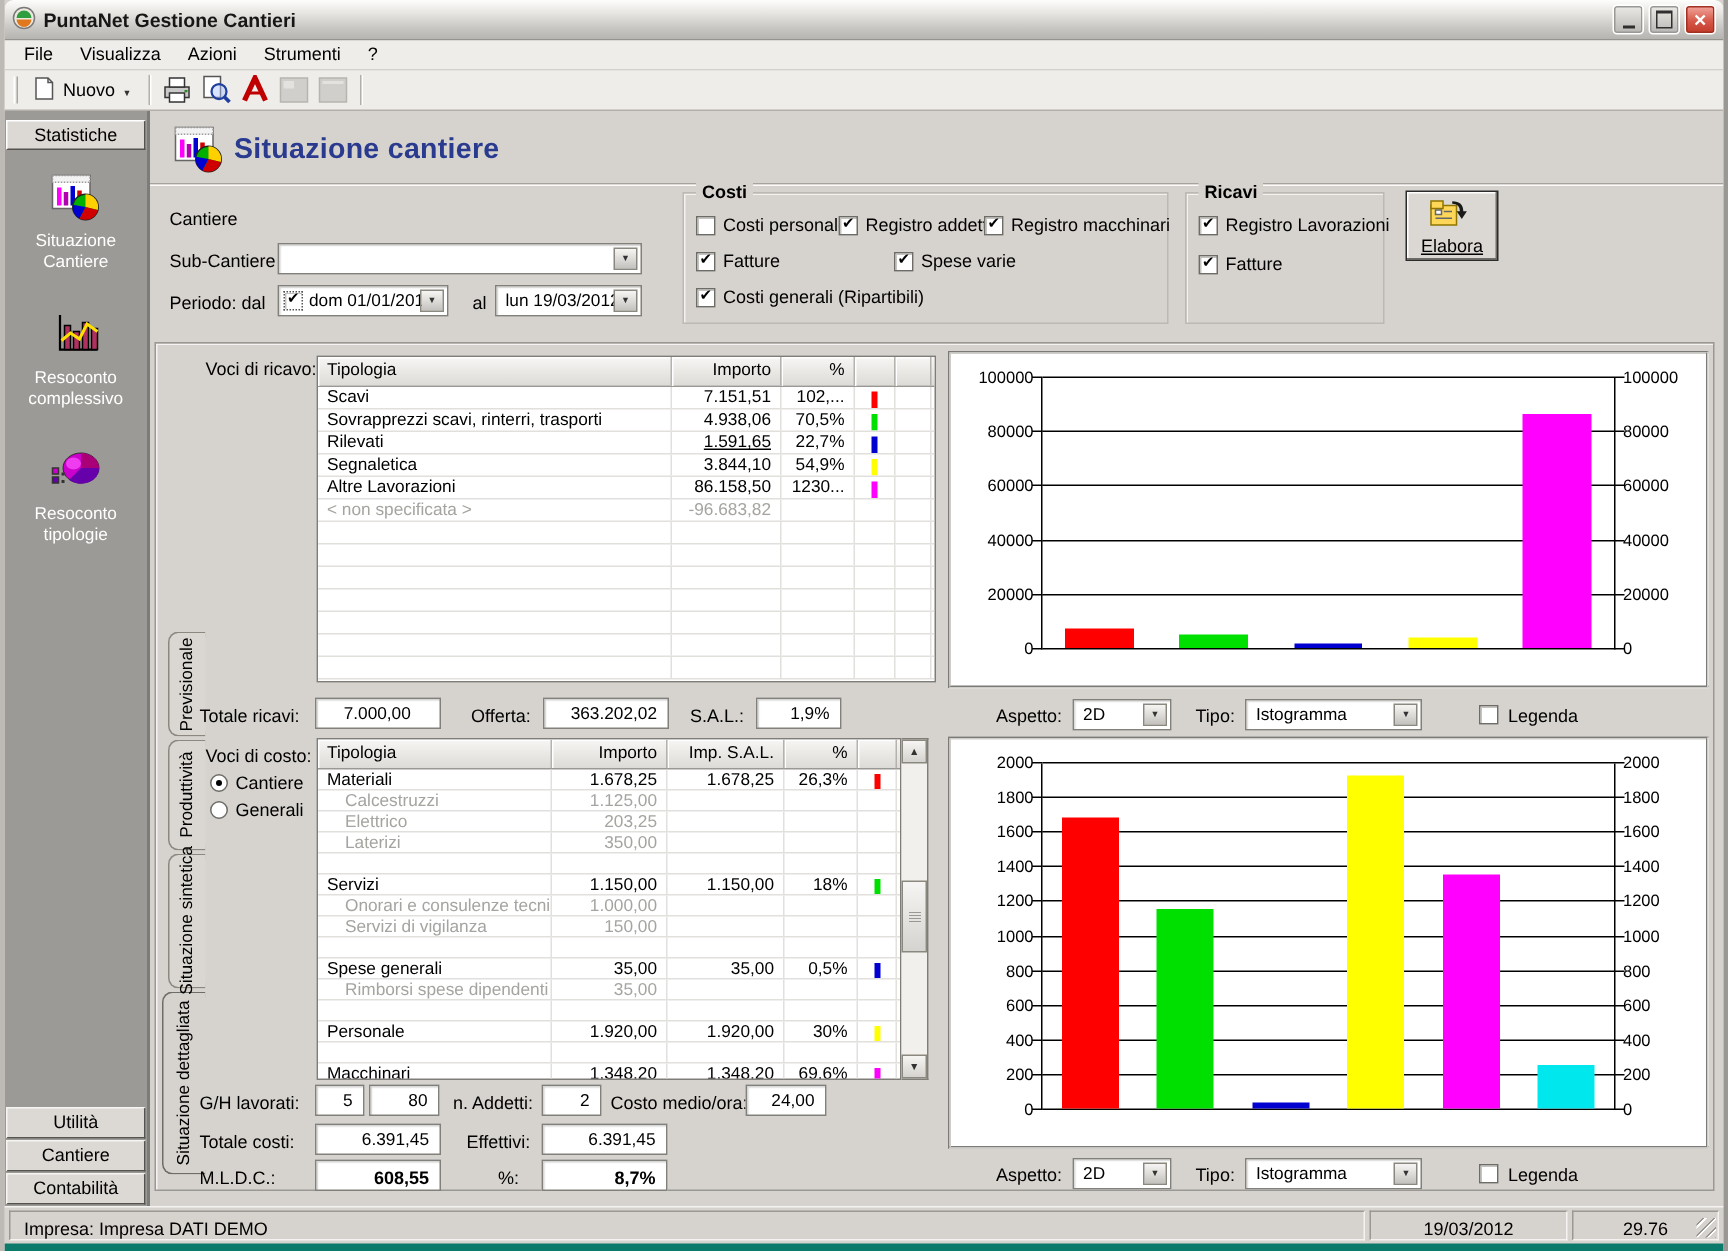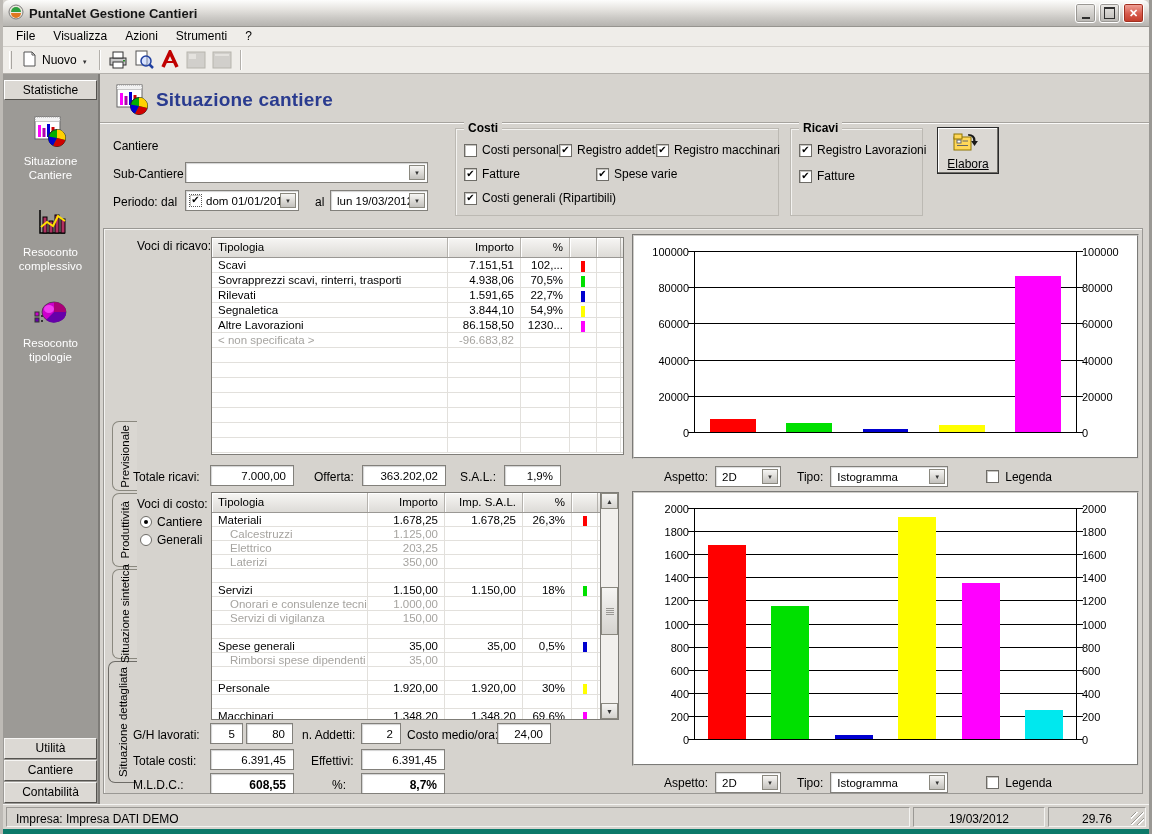--- a/index.html
+++ b/index.html
@@ -103,21 +103,21 @@
   .indent { padding-left:18px; }
   .swatch { display:block; width:4px; margin:2px auto 0; }
   #tbl-ricavi { left:107px; top:8px; width:413px; height:218px; }
   #tbl-ricavi .dt-row { height:15px; }
   #tbl-ricavi .swatch { height:11px; }
   #tbl-costi { left:107px; top:263px; width:390px; height:228px; }
   #tbl-costi .dt-row { height:14px; }
   #tbl-costi .swatch { height:10px; margin-top:2px; }
 
   #lbl-ricavi-table { left:33px; top:10px; }
-  #lbl-totale-ricavi { left:29px; top:241px; } #fld-totale-ricavi { left:106px; top:236px; width:84px; }
+  #lbl-totale-ricavi { left:29px; top:241px; } #fld-totale-ricavi { left:106px; top:236px; width:84px;text-align:center; }
   #lbl-offerta { left:210px; top:241px; }      #fld-offerta { left:258px; top:236px; width:84px; }
   #lbl-sal { left:356px; top:241px; }          #fld-sal { left:400px; top:236px; width:57px; }
 
   #lbl-costi-table { left:33px; top:268px; }
   .radiorow { position:absolute; display:flex; align-items:center; gap:5px; }
   #radio-cantiere { left:36px; top:286px; } #radio-generali { left:36px; top:304px; }
   .radio { width:12px; height:12px; border-radius:50%; background:#fff; border:1px solid #6e6c67; position:relative; flex:0 0 12px; }
   .radio.sel::after { content:""; position:absolute; inset:3px; border-radius:50%; background:#000; }
 
   
@@ -434,21 +434,21 @@
               <div class="dt-cell" style="width: 236px; flex: 0 0 236px;">Sovrapprezzi scavi, rinterri, trasporti</div>
               <div class="dt-cell r" style="width: 73px; flex: 0 0 73px;">4.938,06</div>
               <div class="dt-cell r" style="width: 49px; flex: 0 0 49px;">70,5%</div>
               <div class="dt-cell" style="width: 27px; flex: 0 0 27px;">
                 <span class="swatch" style="background: rgb(0, 224, 0);"></span>
               </div>
               <div class="dt-cell" style="width: 24px; flex: 0 0 24px;"></div>
             </div>
             <div class="dt-row">
               <div class="dt-cell" style="width: 236px; flex: 0 0 236px;">Rilevati</div>
-              <div class="dt-cell r" style="width: 73px; flex: 0 0 73px;">1.591,65</div>
+              <div class="dt-cell r" style="width: 73px; flex: 0 0 73px; text-decoration: underline;">1.591,65</div>
               <div class="dt-cell r" style="width: 49px; flex: 0 0 49px;">22,7%</div>
               <div class="dt-cell" style="width: 27px; flex: 0 0 27px;">
                 <span class="swatch" style="background: rgb(0, 0, 208);"></span>
               </div>
               <div class="dt-cell" style="width: 24px; flex: 0 0 24px;"></div>
             </div>
             <div class="dt-row">
               <div class="dt-cell" style="width: 236px; flex: 0 0 236px;">Segnaletica</div>
               <div class="dt-cell r" style="width: 73px; flex: 0 0 73px;">3.844,10</div>
               <div class="dt-cell r" style="width: 49px; flex: 0 0 49px;">54,9%</div>

